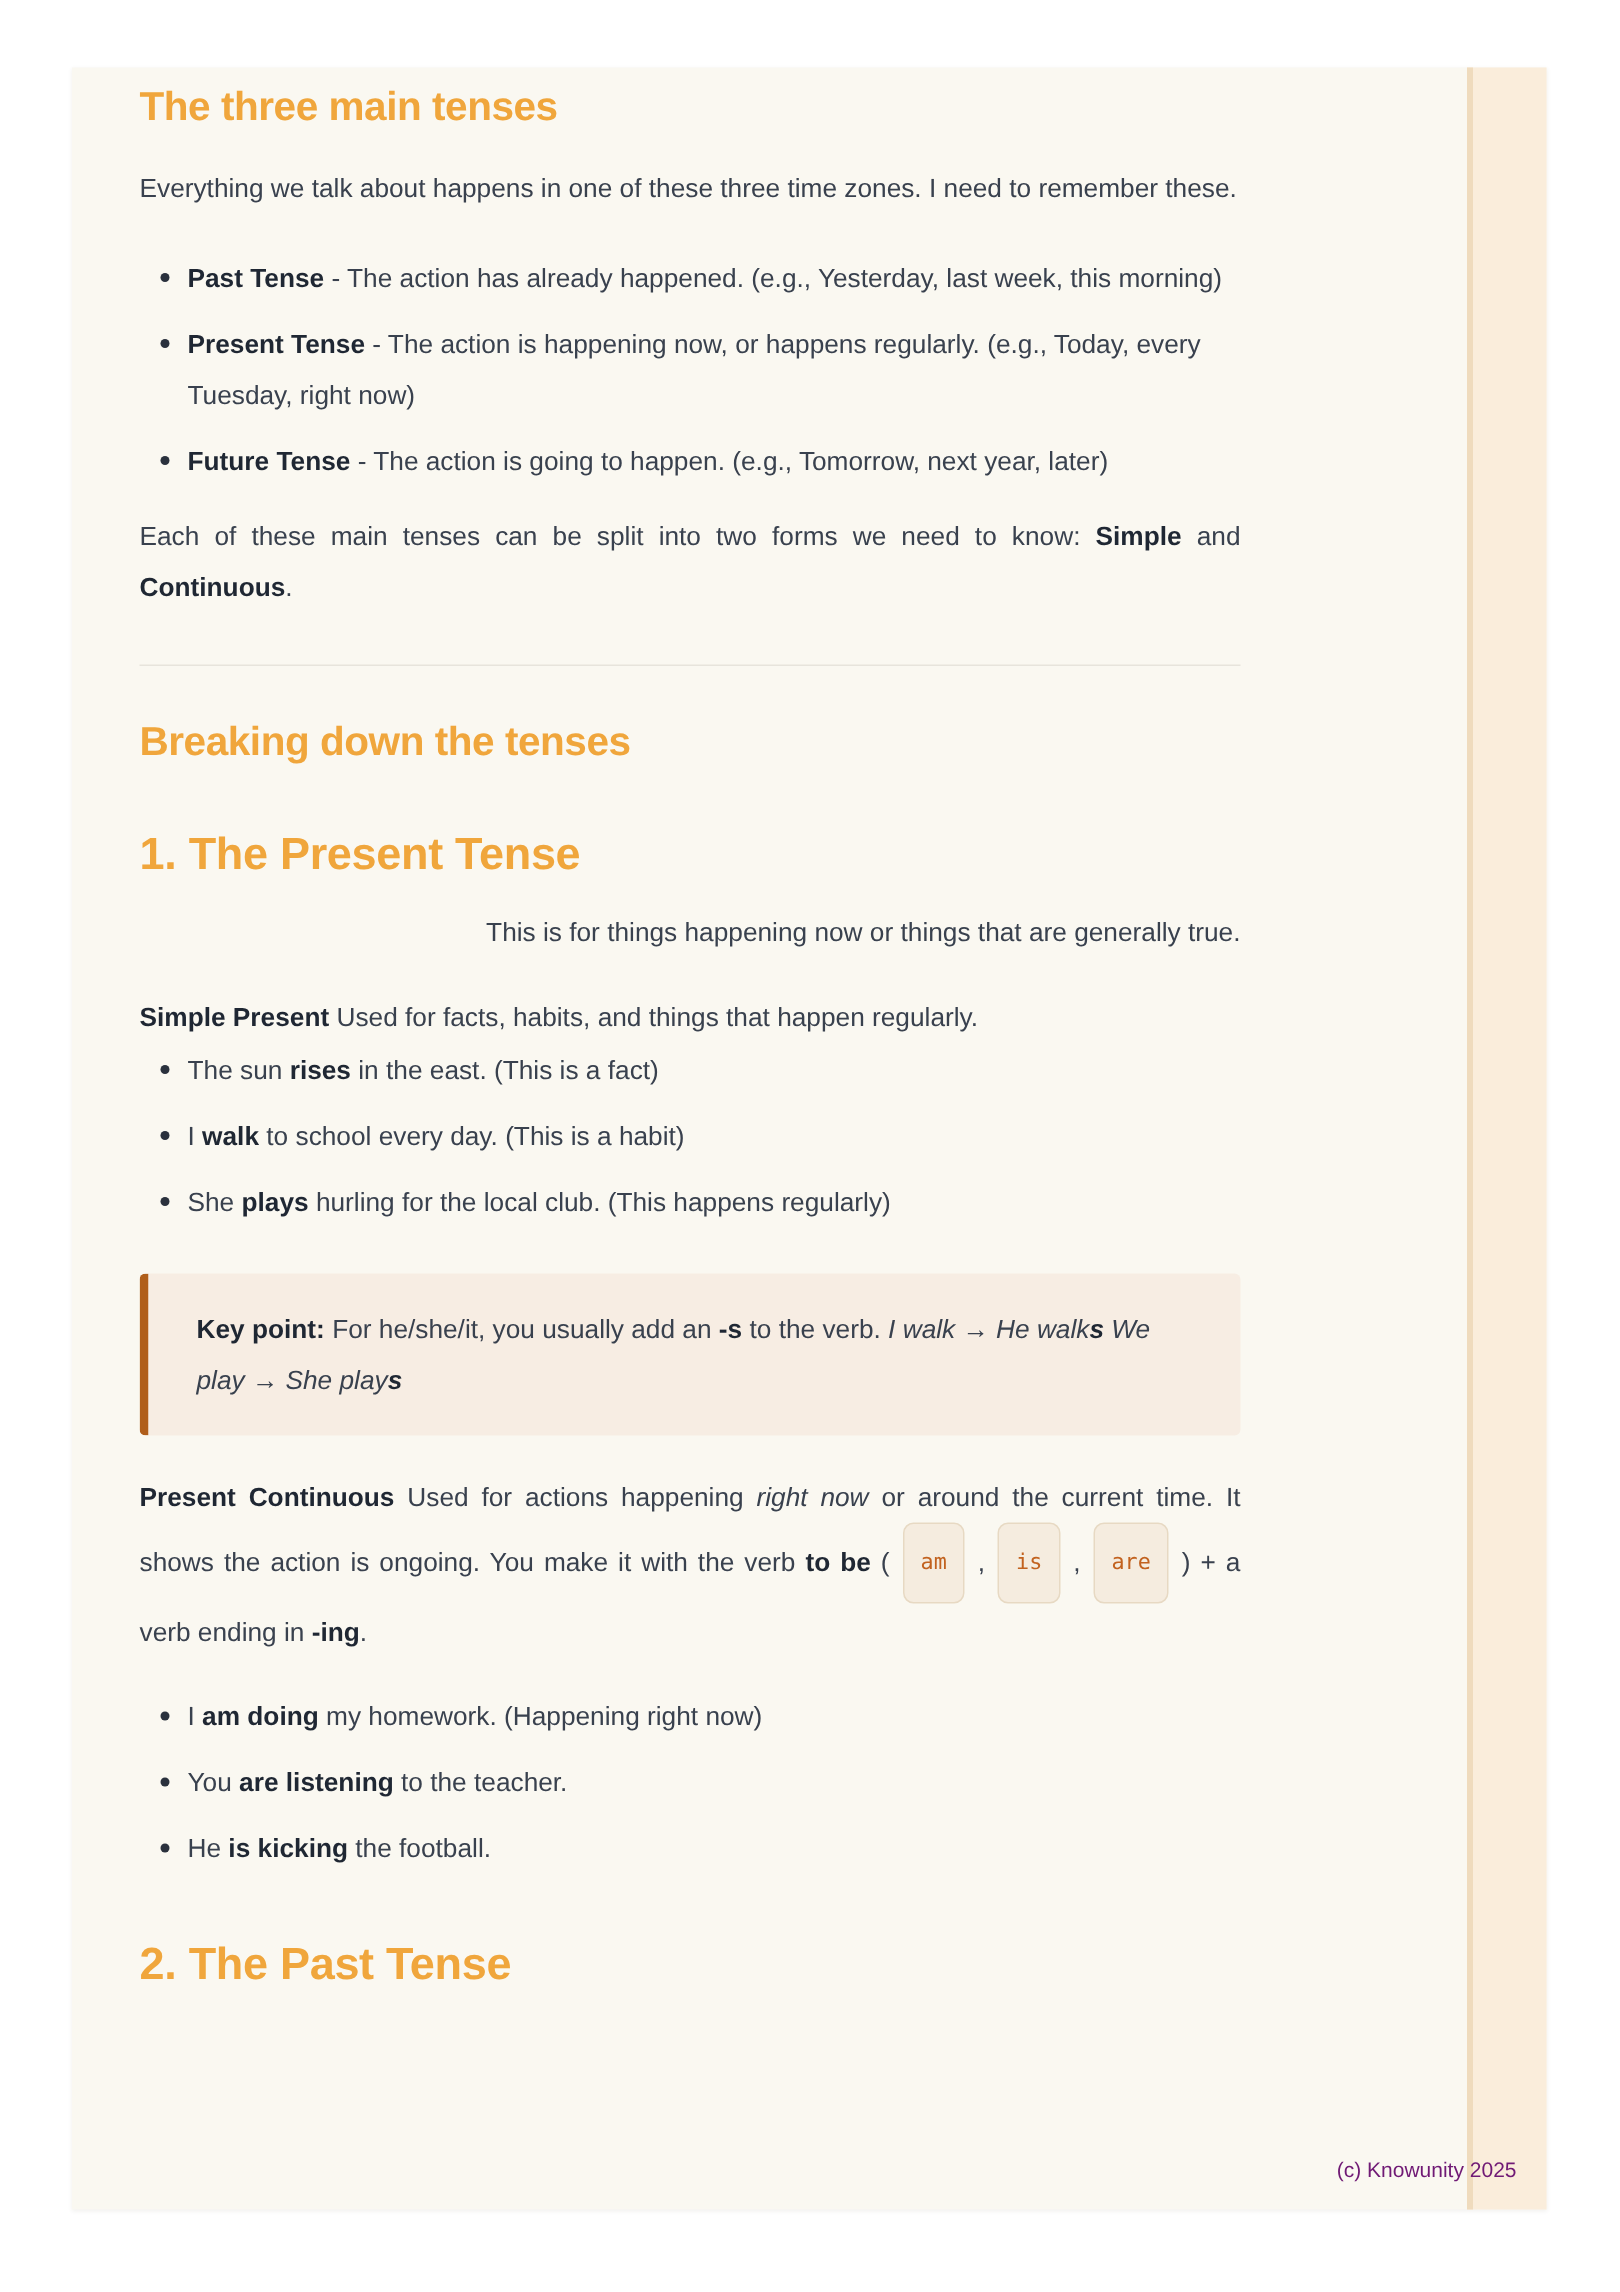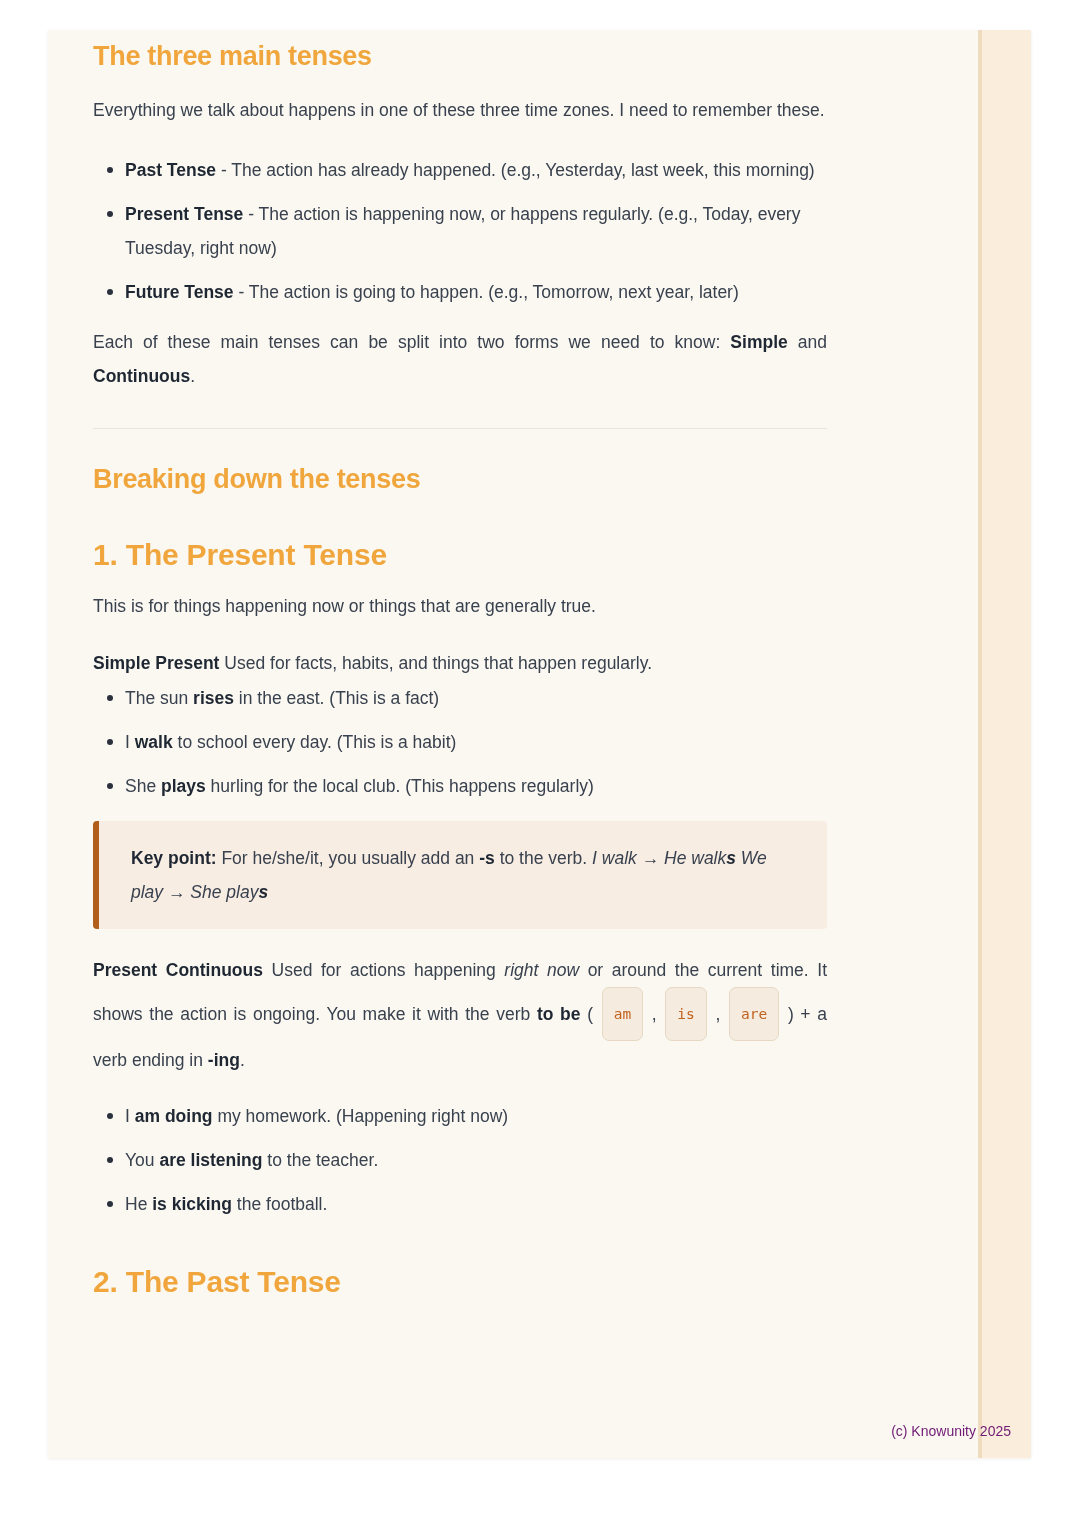--- a/index.html
+++ b/index.html
@@ -5,21 +5,21 @@
   * { box-sizing: border-box; margin: 0; padding: 0; }
   html, body { width: 1080px; height: 1528px; background: #ffffff; }
   body {
     font-family: "Liberation Sans", sans-serif;
     position: relative;
     color: #39414E;
   }
   .card {
     position: absolute;
     left: 48px;
-    top: 30px;
+    top: 45px;
     width: 983px;
     height: 1428px;
     background: #FAF8F1;
     box-shadow: 0 1px 3px rgba(60,50,30,0.08);
   }
   .side-strip {
     position: absolute;
     top: 0;
     right: 0;
     width: 53px;
@@ -51,21 +51,21 @@
   }
   p {
     font-size: 17.5px;
     line-height: 34px;
     color: #39414E;
   }
   p.just { text-align: justify; }
   b { color: #1F2733; }
   .p-intro  { margin-top: 22px; }
   .p-outro  { margin-top: 16px; }
-  .p-plain  { margin-top: 21px; }
+  .p-plain  { margin-top: 21px; text-align: right; }
   .p-simple { margin-top: 23px; }
   .p-cont   { margin-top: 23px; line-height: 36px; }
   ul {
     list-style: none;
   }
   .list-tenses   { margin-top: 26px; }
   .list-simple   { margin-top: 1px; }
   .list-cont     { margin-top: 21px; }
   li {
     position: relative;
@@ -85,21 +85,21 @@
     height: 6px;
     border-radius: 50%;
     background: #2A313D;
   }
   hr.divider {
     border: none;
     border-top: 1px solid #E7E4DC;
     margin-top: 35px;
   }
   .callout {
-    margin-top: 18px;
+    margin-top: 31px;
     background: #F7EDE3;
     border-left: 6px solid #B05E1A;
     border-radius: 4px;
     padding: 20px 30px 20px 32px;
   }
   .callout p { line-height: 34px; }
   .code-tag {
     display: inline-block;
     font-family: "DejaVu Sans Mono", monospace;
     font-size: 14.5px;

